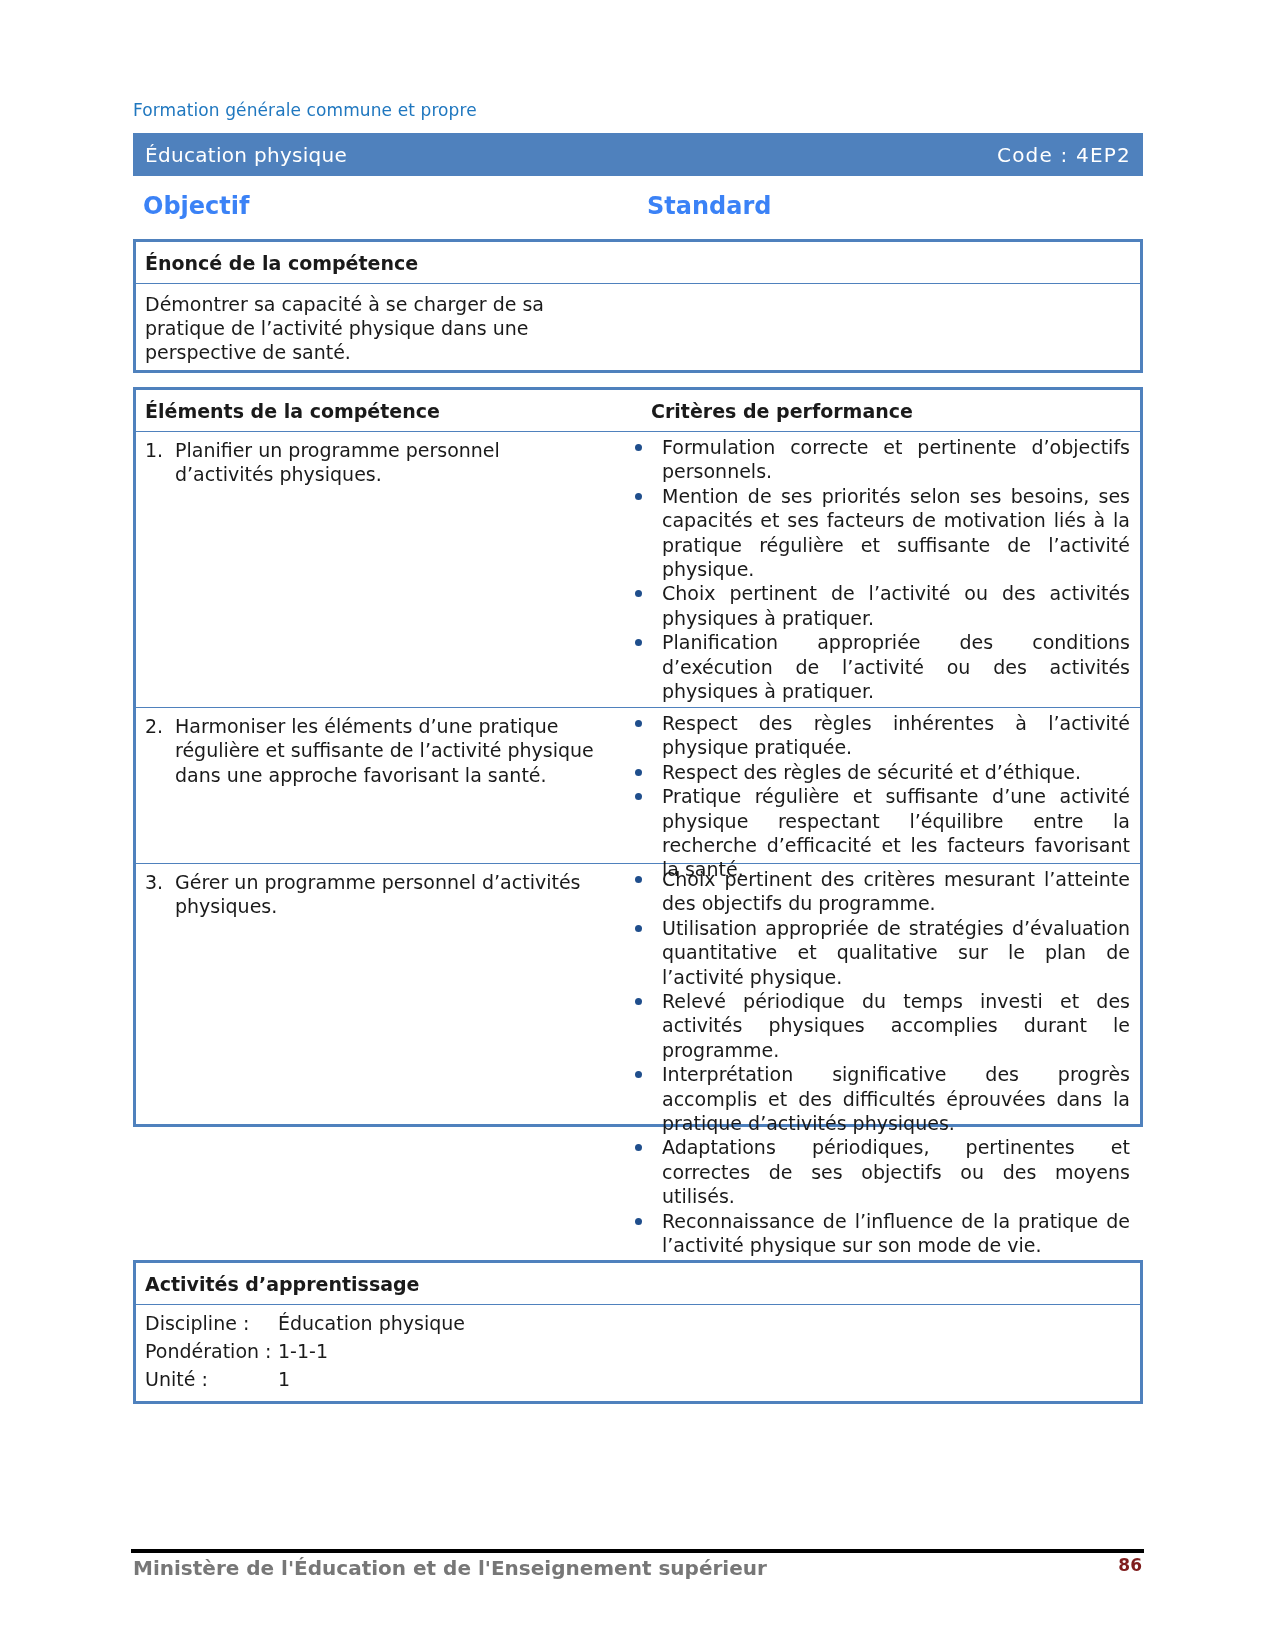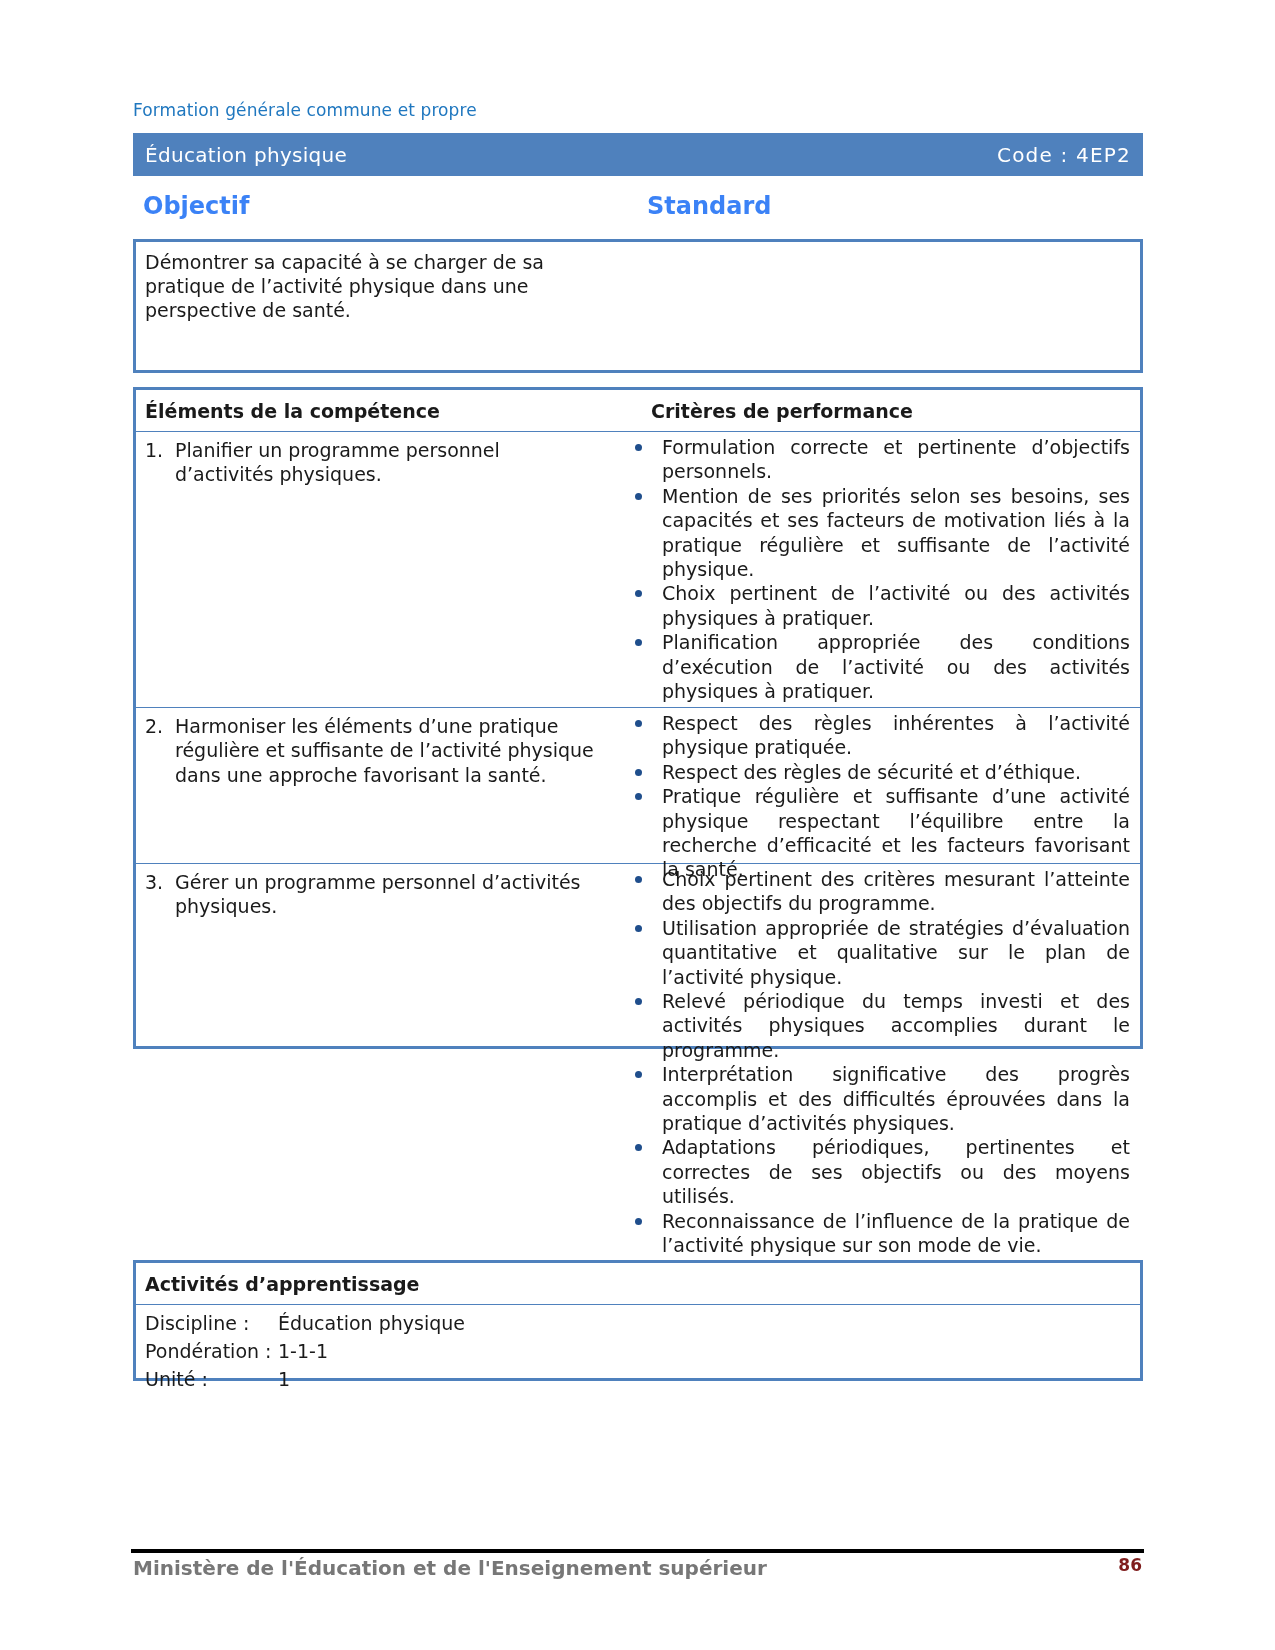--- a/index.html
+++ b/index.html
@@ -6,57 +6,58 @@
   body { width:1275px; height:1650px; position:relative; font-family:"DejaVu Sans", sans-serif; color:#1a1a1a; overflow:hidden; }
   .running-head { position:absolute; left:133px; top:72px; font-size:17px; color:#1f77bf; letter-spacing:0.1px;margin-top:28px; }
   .banner { position:absolute; left:133px; top:133px; width:1010px; height:43px; background:#4f81bd; color:#ffffff; display:flex; align-items:center; justify-content:space-between; box-sizing:border-box; padding:0 12px 0 12px; font-size:20px; letter-spacing:0.3px; }
   .banner .code { letter-spacing:1.2px; }
   .obj-std { position:absolute; top:192px; font-size:24px; font-weight:bold; color:#3b82f6; }
   .box { position:absolute; left:133px; width:1010px; box-sizing:border-box; border:3px solid #4f81bd; border-top-width:3px; }
   .box .head { font-weight:bold; font-size:19px; padding:10px 9px 9px 9px; border-bottom:1.5px solid #4f81bd; }
   .box .body { font-size:19px; line-height:24px; padding:8px 9px 6px 9px; }
   #enonce { top:239px; height:134px; }
   #enonce .body { width:480px; }
-  #elements { top:387px; height:662px; }
+  #elements { top:387px; height:740px; }
   .grid-head { display:flex; border-bottom:1.5px solid #4f81bd; font-weight:bold; font-size:19px; }
   .grid-head > div { padding:10px 9px 9px 9px; }
   .grid-head .c1 { width:488px; }
   .grid-row { display:flex; border-bottom:1.5px solid #4f81bd; font-size:19px; line-height:24.4px; }
   .grid-row:last-child { border-bottom:none; }
   .grid-row .c1 { width:488px; padding:6px 9px 6px 9px; box-sizing:border-box; }
   .grid-row .c2 { flex:1; padding:3px 10px 5px 0; box-sizing:border-box; }
   .num-item { display:flex; }
   .num-item .n { width:30px; flex:none; }
   .num-item .t { flex:1; padding-right:14px; }
   ul.crit { list-style:none; margin:0; padding:0; }
   ul.crit li { display:flex; text-align:justify; }
   ul.crit li .bullet { width:38px; flex:none; position:relative; }
   ul.crit li .bullet::before { content:""; position:absolute; left:11px; top:9px; width:7px; height:7px; border-radius:50%; background:#1f4e8c; }
   ul.crit li .t { flex:1; text-align:justify; }
-  #activites { top:1260px; height:121px; }
+  #activites { top:1260px; height:144px; }
   .kv { display:flex; font-size:19px; line-height:28px; }
   .kv .k { width:133px; }
   .footer-rule { position:absolute; left:131px; top:1549px; width:1013px; height:4px; background:#000; }
   .footer-left { position:absolute; left:133px; top:1556px; font-size:20px; font-weight:bold; color:#777777; }
   .footer-right { position:absolute; right:133px; top:1555px; font-size:17px; font-weight:bold; color:#7f1d1d; }
 </style>
 </head>
 <body>
 
 <div class="running-head">Formation générale commune et propre</div>
 
 <div class="banner">
   <span>Éducation physique</span>
   <span class="code">Code : 4EP2</span>
 </div>
 
 <div class="obj-std" style="left:143px;">Objectif</div>
 <div class="obj-std" style="left:647px;">Standard</div>
 
 <div class="box" id="enonce">
+  <div class="head">Énoncé de la compétence</div>
   <div class="body">Démontrer sa capacité à se charger de sa pratique de l’activité physique dans une perspective de santé.</div>
 </div>
 
 <div class="box" id="elements">
   <div class="grid-head">
     <div class="c1">Éléments de la compétence</div>
     <div class="c2">Critères de performance</div>
   </div>
 
   <div class="grid-row" style="height:275px;">

